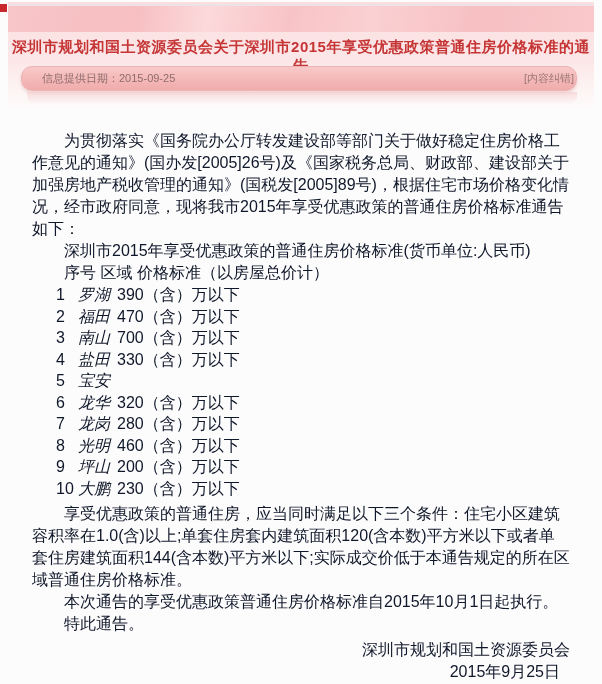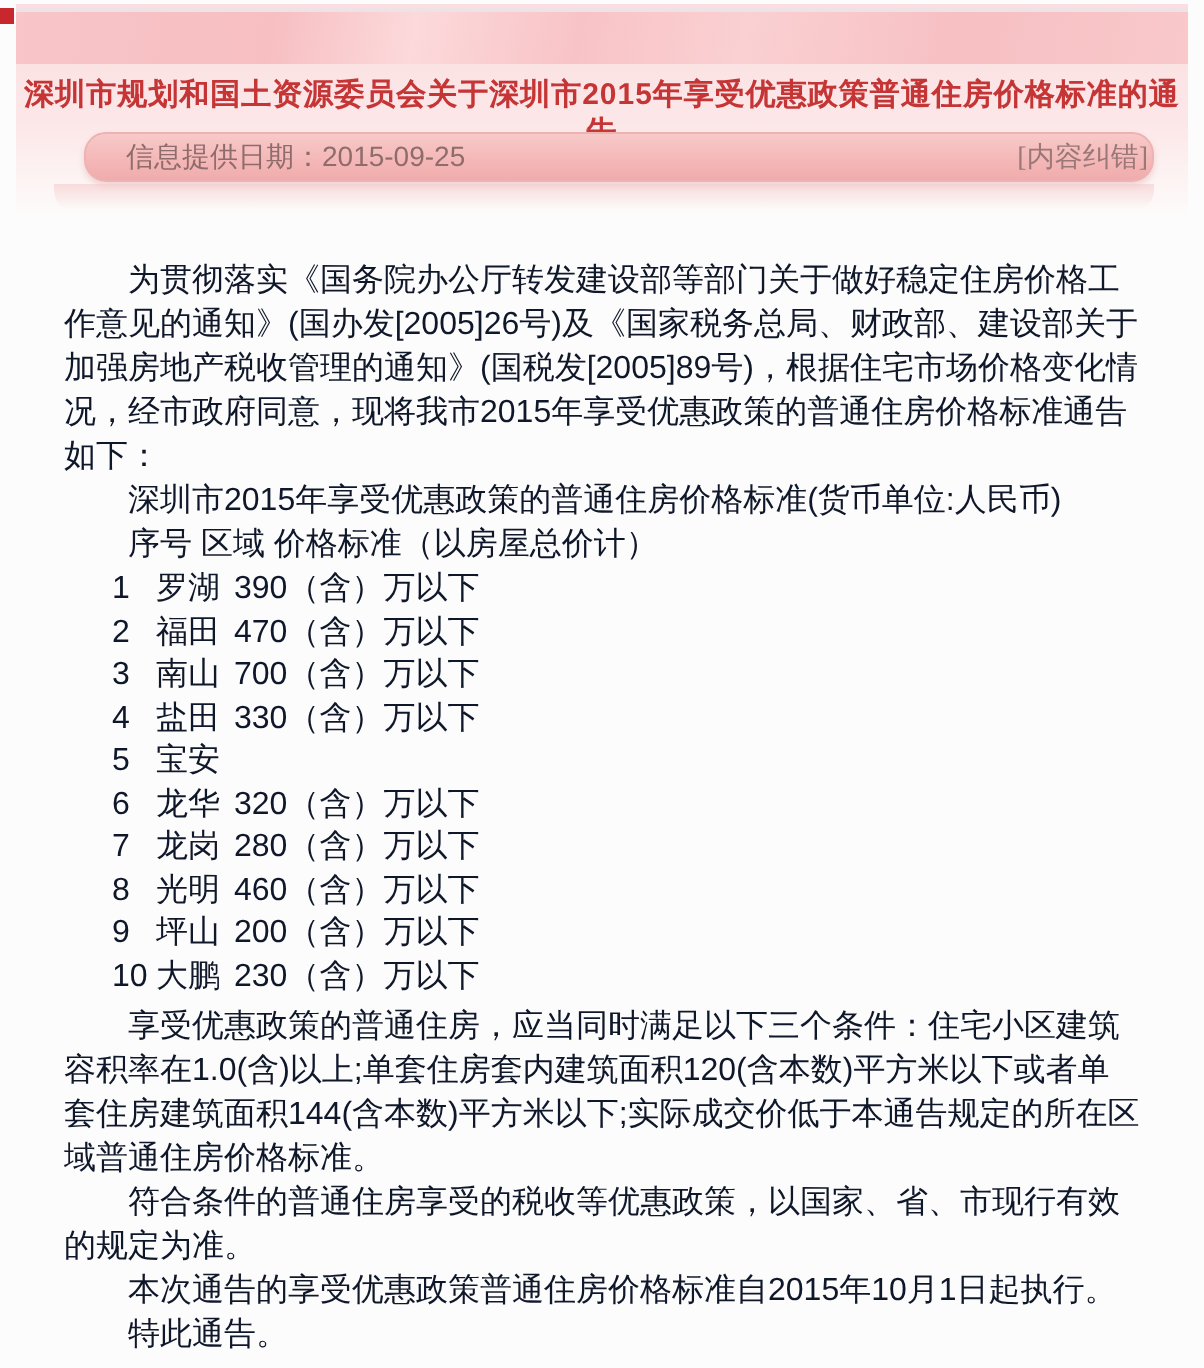--- a/index.html
+++ b/index.html
@@ -26,33 +26,33 @@
     background:linear-gradient(100deg,#f8c5c8 0%,#f7bfc2 22%,#fcd9db 34%,#f8c3c6 48%,#fad0d2 62%,#f7c0c3 80%,#f9c8ca 100%);
     border-top:2px solid #efe2e6;
   }
   .page-title{
     position:absolute;left:0;right:0;top:36px;margin:0;
     text-align:center;
     font-size:15px;font-weight:bold;color:#c53535;
     letter-spacing:0.5px;
   }
   .info-bar{
-    position:absolute;left:34px;right:17px;top:64px;height:23px;
+    position:absolute;left:13px;right:17px;top:64px;height:23px;
     border-radius:11px;
     background:linear-gradient(180deg,#f8c9c9 0%,#f4b6b6 60%,#f0acac 100%);
     border:1px solid #edb3b3;
     box-shadow:0 2px 3px rgba(222,170,170,0.45);
     display:flex;align-items:center;justify-content:space-between;
-    font-size:14px;
+    font-size:11px;
   }
   .info-date{
     padding-left:20px;color:#8e6c6c;
   }
   .correction-link{
-    padding-right:2px;color:#9b7878;text-decoration:none;cursor:pointer;font-family:Liberation Serif, serif;
+    padding-right:2px;color:#9b7878;text-decoration:none;cursor:pointer;
   }
   
   .header::after{
     content:"";position:absolute;left:19px;right:17px;top:90px;height:14px;
     border-radius:0 0 11px 11px;
     background:linear-gradient(180deg,rgba(243,199,199,0.55) 0%,rgba(250,240,240,0) 90%);
   }
   
   .doc{
     position:absolute;left:0;right:0;top:130px;
@@ -60,21 +60,21 @@
     font-size:16px;line-height:22px;color:#0f172a;
   }
   .doc p{margin:0;text-indent:2em;}
   .price-rows{margin:0;}
   .price-row{
     display:flex;
     margin-left:24px;
     line-height:21.5px;
   }
   .price-row .c-num{width:22px;flex:none;}
-  .price-row .c-district{width:39px;flex:none;}
+  .price-row .c-district{width:39px;flex:none;font-style:italic;}
   .price-row .c-price{flex:none;}
   .p-conditions{margin-top:4px !important;}
   
   .footer{
     margin-top:4px;
     text-align:right;
   }
   .footer .org{padding-right:0px;}
   .footer .date{padding-right:10px;}
 </style>
@@ -149,25 +149,25 @@
       </div>
       <div class="price-row">
         <span class="c-num">10</span>
         <span class="c-district">大鹏</span>
         <span class="c-price">230（含）万以下</span>
       </div>
     </div>
 
     <p class="p-conditions">享受优惠政策的普通住房，应当同时满足以下三个条件：住宅小区建筑容积率在1.0(含)以上;单套住房套内建筑面积120(含本数)平方米以下或者单套住房建筑面积144(含本数)平方米以下;实际成交价低于本通告规定的所在区域普通住房价格标准。</p>
 
-    <p>符合条件的普通住房享受的税收等优惠政策，以国家、省、市现行有效的规定为准。</p>
 
     <p>本次通告的享受优惠政策普通住房价格标准自2015年10月1日起执行。</p>
 
     <p>特此通告。</p>
 
     <div class="footer">
+      <div class="org">深圳市规划和国土资源委员会</div>
       <div class="date">2015年9月25日</div>
     </div>
 
   </main>
 
 </div>
 
 </body></html>

